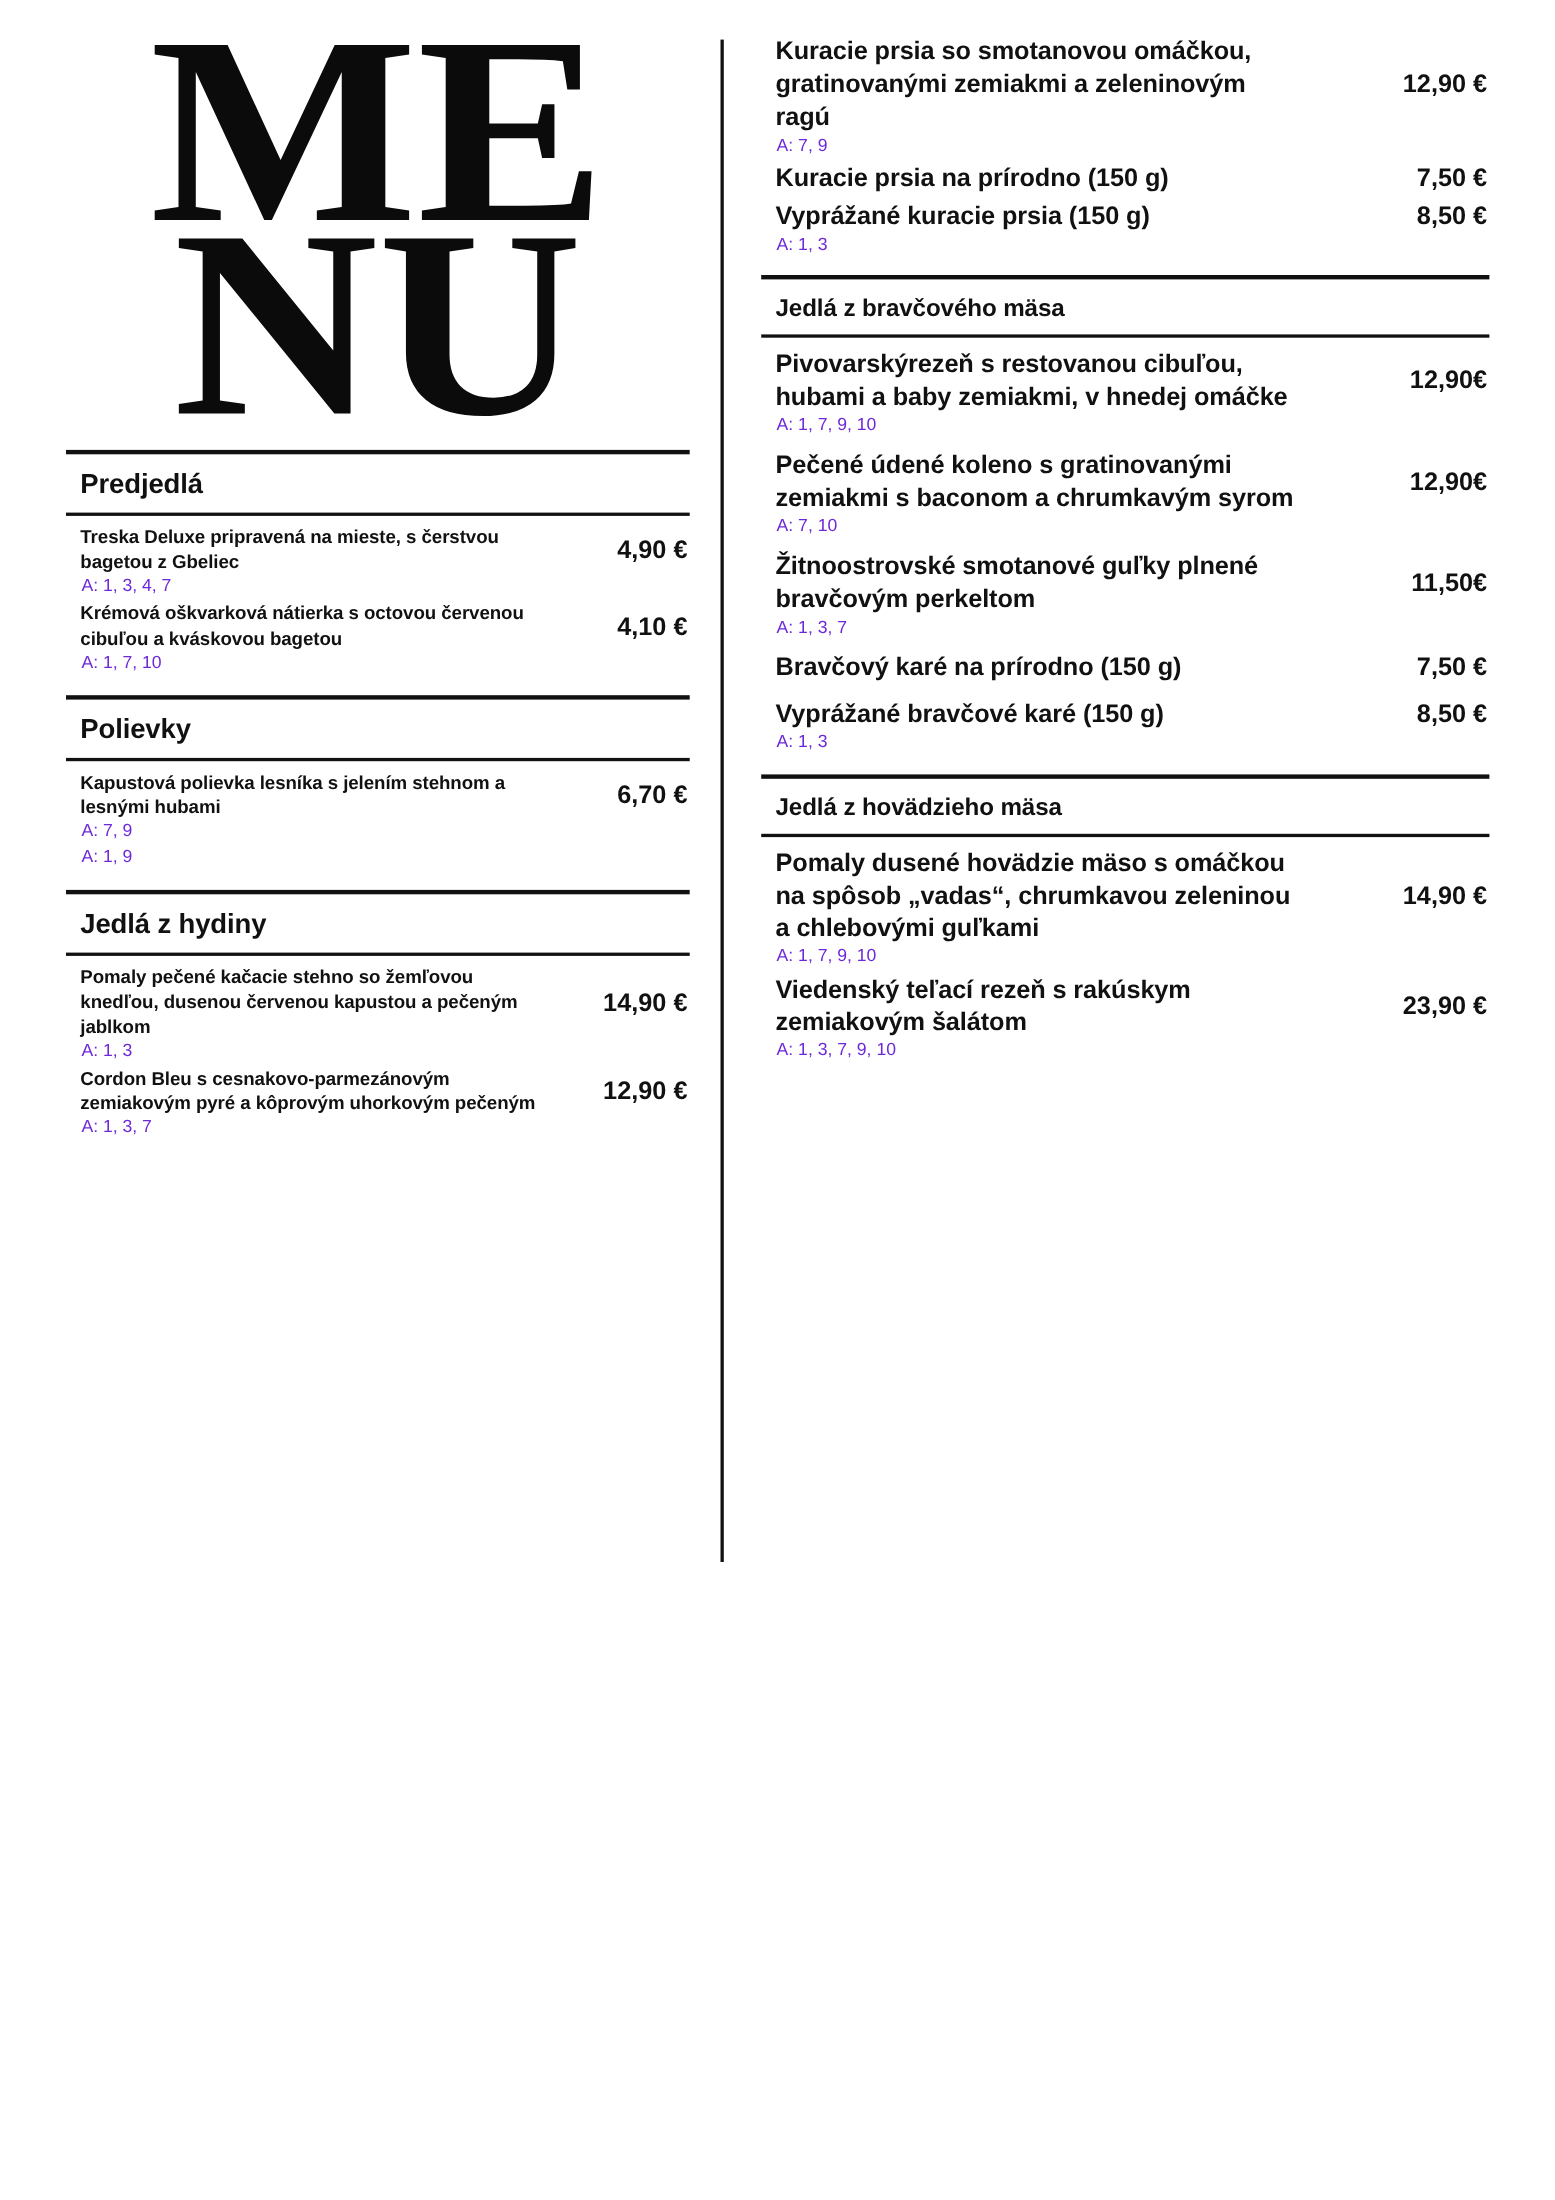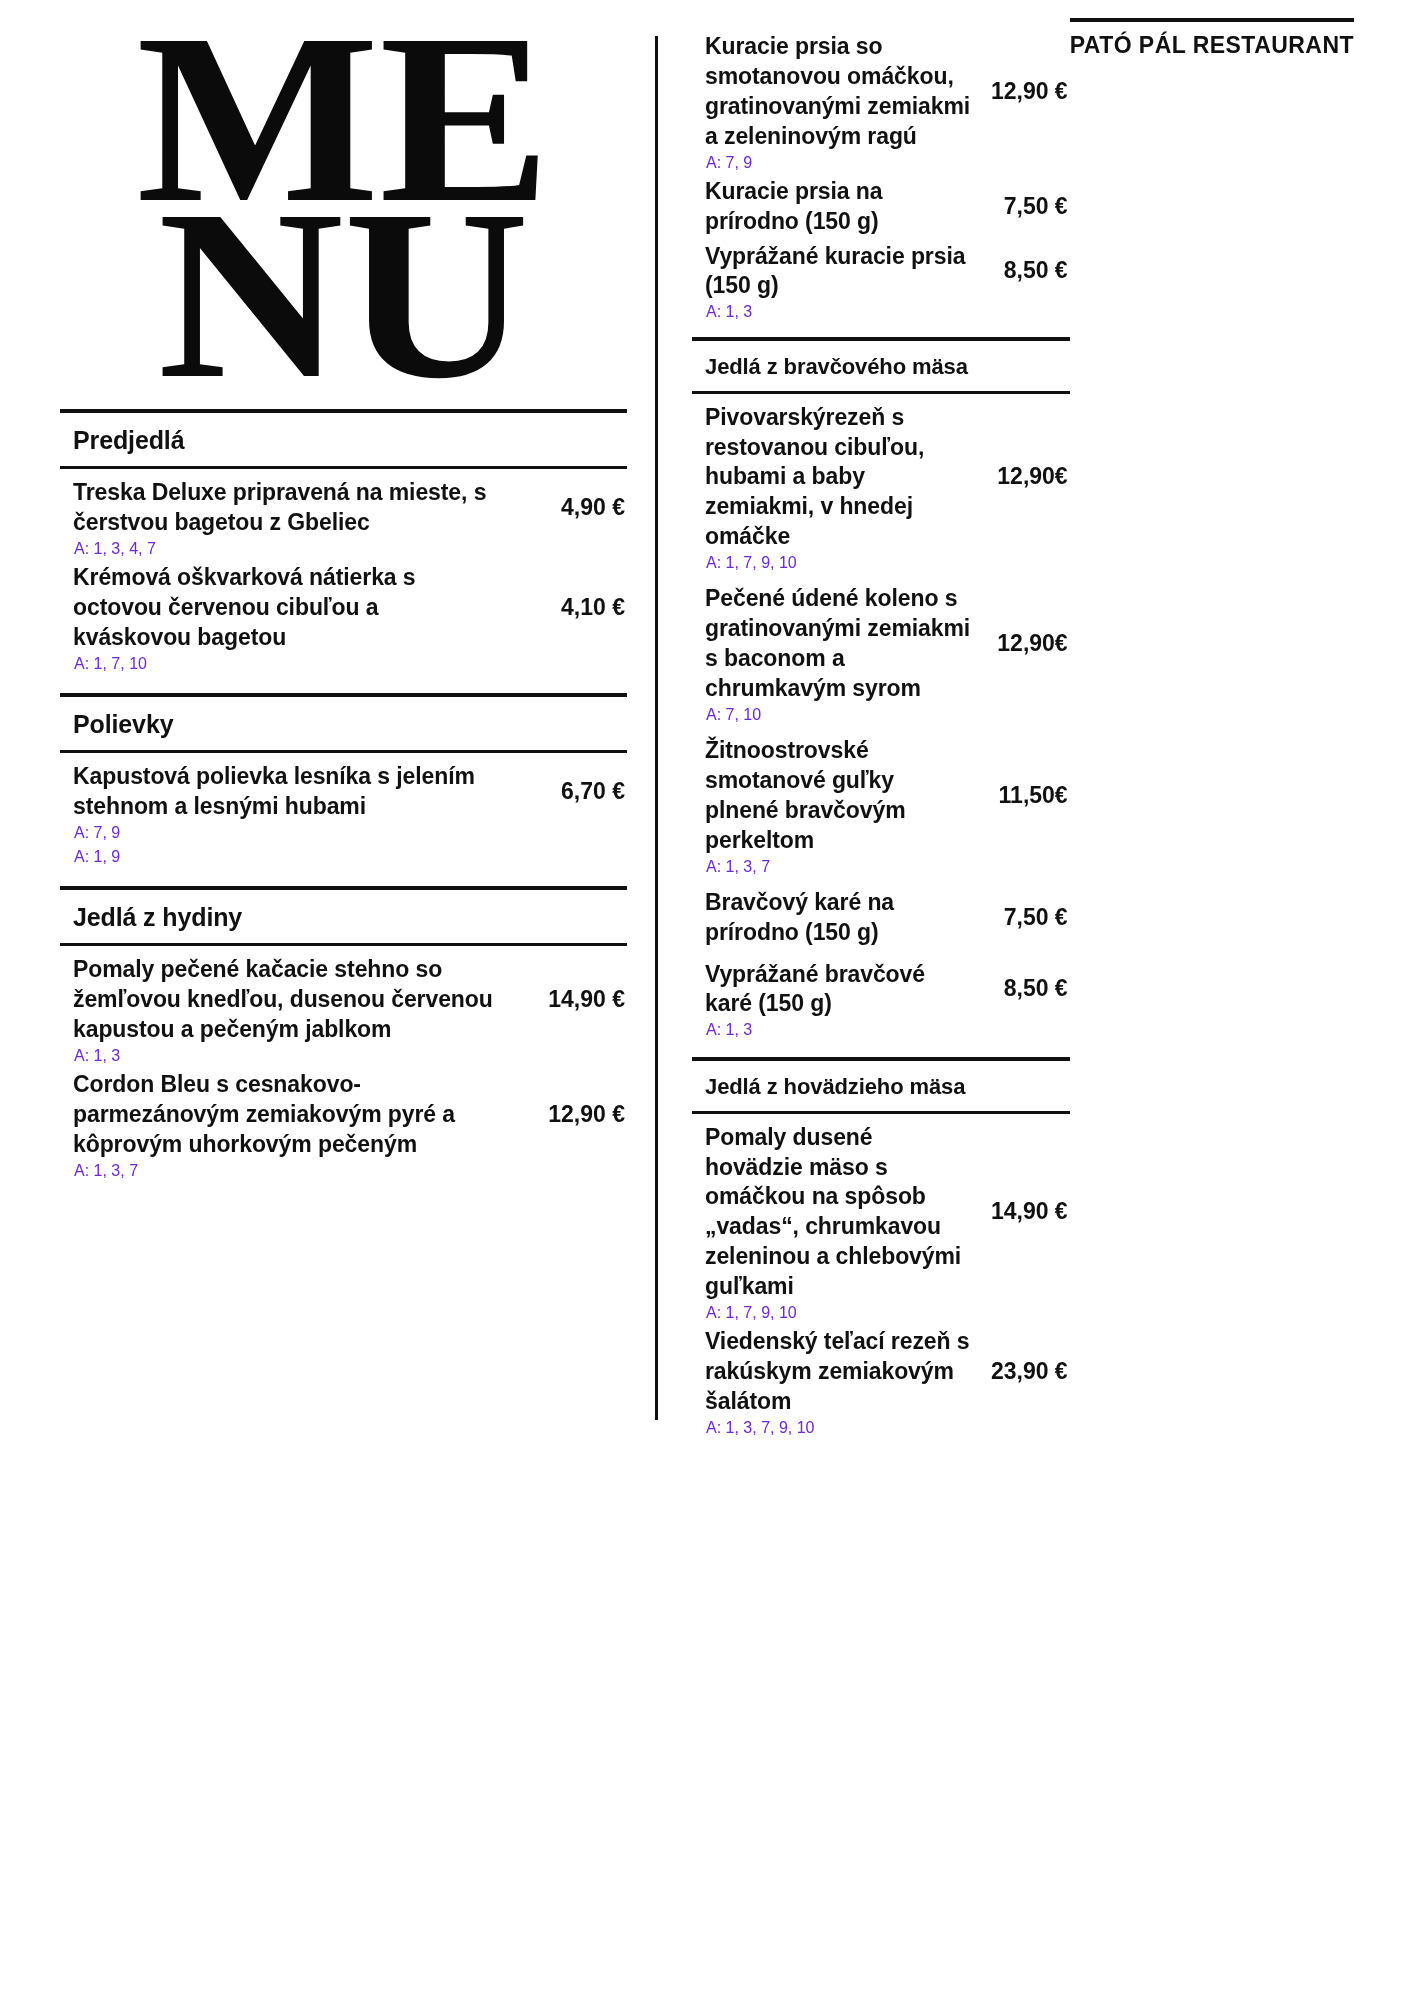--- a/index.html
+++ b/index.html
@@ -91,21 +91,21 @@
   .item { margin-bottom: 5px; }
 
   .item-row {
     display: flex;
     align-items: center;
     justify-content: space-between;
     gap: 14px;
   }
 
   .item-name {
-    font-size: 23px;
+    font-size: 17px;
     font-weight: 700;
     line-height: 1.30;
     letter-spacing: -0.004em;
     padding-left: 13px;
     max-width: 78%;
   }
 
   .item-price {
     font-size: 23px;
     font-weight: 700;
@@ -357,18 +357,14 @@
           </div>
 
 
         </div>
       </div>
 
     </div>
 
   </div>
 
-  <div class="footer-wrap">
-    <div class="footer-rule"></div>
-    <div class="footer-text">PATÓ PÁL RESTAURANT</div>
-  </div>
 
 </div>
 
 </body></html>

